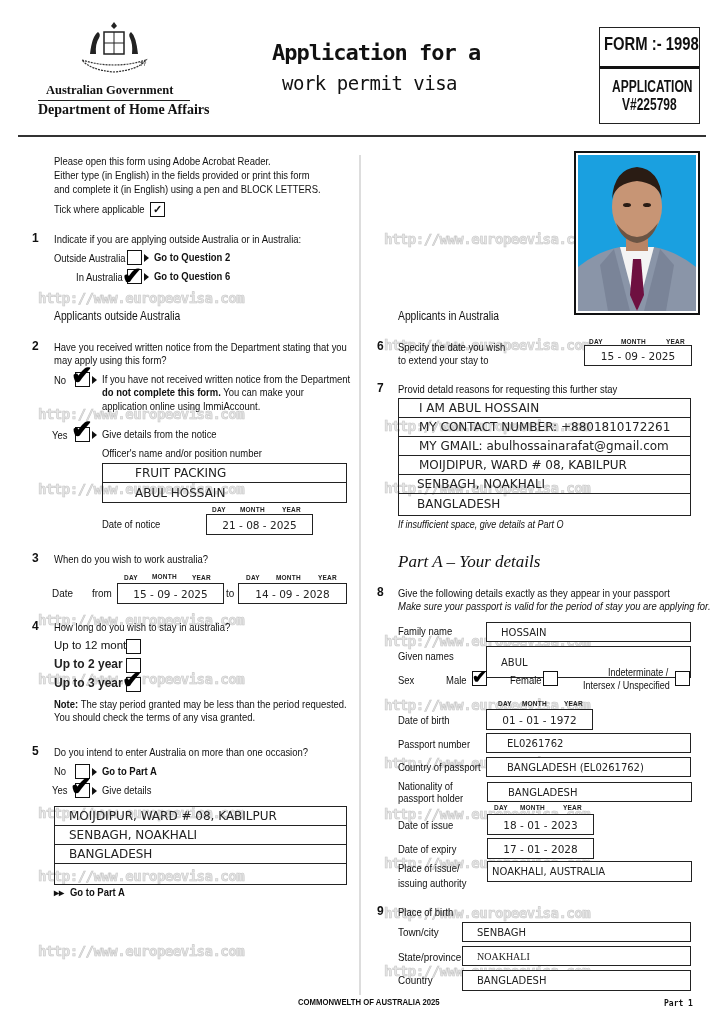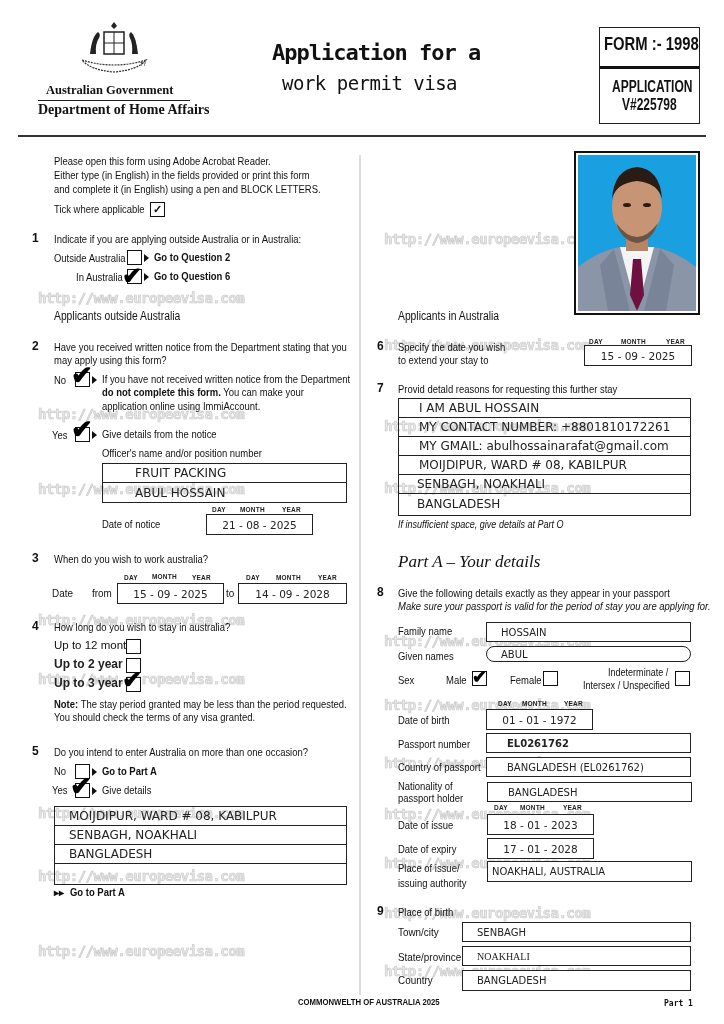--- a/index.html
+++ b/index.html
@@ -207,40 +207,40 @@
 
 <div class="abs serif" style="left:398px; top:552px; font-size:17px; font-style:italic;">Part A – Your details</div>
 
 <div class="abs qnum" style="left:377px; top:585px;">8</div>
 <div class="abs narrow" style="left:398px; top:587px; font-size:11px;">Give the following details exactly as they appear in your passport</div>
 <div class="abs narrow" style="left:398px; top:600px; font-size:11px; font-style:italic;">Make sure your passport is valid for the period of stay you are applying for.</div>
 
 <div class="abs narrow" style="left:398px; top:625px; font-size:11px;">Family name</div>
 <div class="row" style="left:486px; top:622px; width:205px; height:20px;">HOSSAIN</div>
 <div class="abs narrow" style="left:398px; top:650px; font-size:11px;">Given names</div>
-<div class="row" style="left:486px; top:646px; width:205px; height:16px;border-radius:10px;">ABUL</div>
+<div class="row" style="left:486px; top:646px; width:205px; height:32px;">ABUL</div>
 
 <div class="abs narrow" style="left:398px; top:674px; font-size:11px;">Sex</div>
 <div class="abs narrow" style="left:446px; top:674px; font-size:11px;">Male</div>
 <div class="cb" style="left:472px; top:671px;"></div>
 <div class="tick" style="left:472px; top:668px; font-size:18px;">✔</div>
 <div class="abs narrow" style="left:510px; top:674px; font-size:11px;">Female</div>
 <div class="cb" style="left:543px; top:671px;"></div>
 <div class="abs narrow" style="left:608px; top:666px; font-size:10.5px;">Indeterminate /</div>
 <div class="abs narrow" style="left:583px; top:679px; font-size:10.5px;">Intersex / Unspecified</div>
 <div class="cb" style="left:675px; top:671px;"></div>
 
 <div class="dmy" style="left:498px; top:700px;">DAY</div>
 <div class="dmy" style="left:522px; top:700px;">MONTH</div>
 <div class="dmy" style="left:564px; top:700px;">YEAR</div>
 <div class="abs narrow" style="left:398px; top:714px; font-size:11px;">Date of birth</div>
 <div class="datebox" style="left:486px; top:709px; width:107px; height:21px;">01 - 01 - 1972</div>
 
 <div class="abs narrow" style="left:398px; top:738px; font-size:11px;">Passport number</div>
-<div class="row" style="left:486px; top:733px; width:205px; height:20px; padding-left:20px;font-weight:bold;">EL0261762</div>
+<div class="row" style="left:486px; top:733px; width:205px; height:20px; padding-left:20px;">EL0261762</div>
 <div class="abs narrow" style="left:398px; top:761px; font-size:11px;">Country of passport</div>
 <div class="row" style="left:486px; top:757px; width:205px; height:20px; padding-left:20px;">BANGLADESH (EL0261762)</div>
 <div class="abs narrow" style="left:398px; top:780px; font-size:11px;">Nationality of</div>
 <div class="abs narrow" style="left:398px; top:792px; font-size:11px;">passport holder</div>
 <div class="row" style="left:487px; top:782px; width:205px; height:20px; padding-left:20px;">BANGLADESH</div>
 
 <div class="dmy" style="left:494px; top:804px;">DAY</div>
 <div class="dmy" style="left:520px; top:804px;">MONTH</div>
 <div class="dmy" style="left:563px; top:804px;">YEAR</div>
 <div class="abs narrow" style="left:398px; top:819px; font-size:11px;">Date of issue</div>

